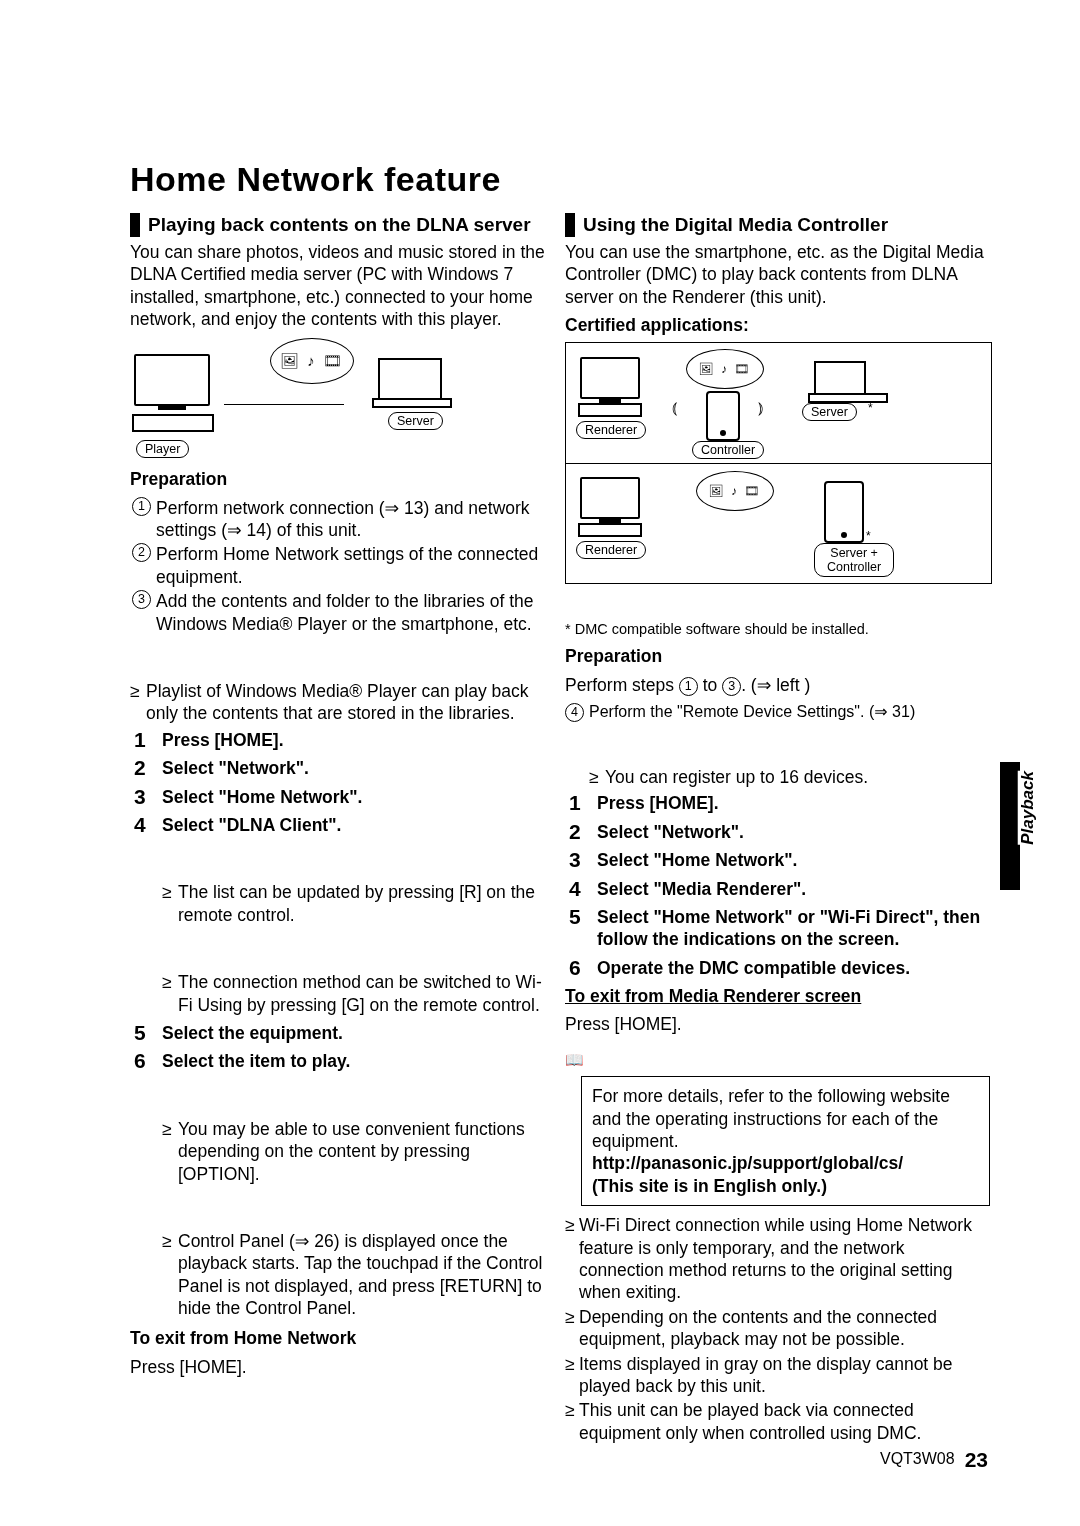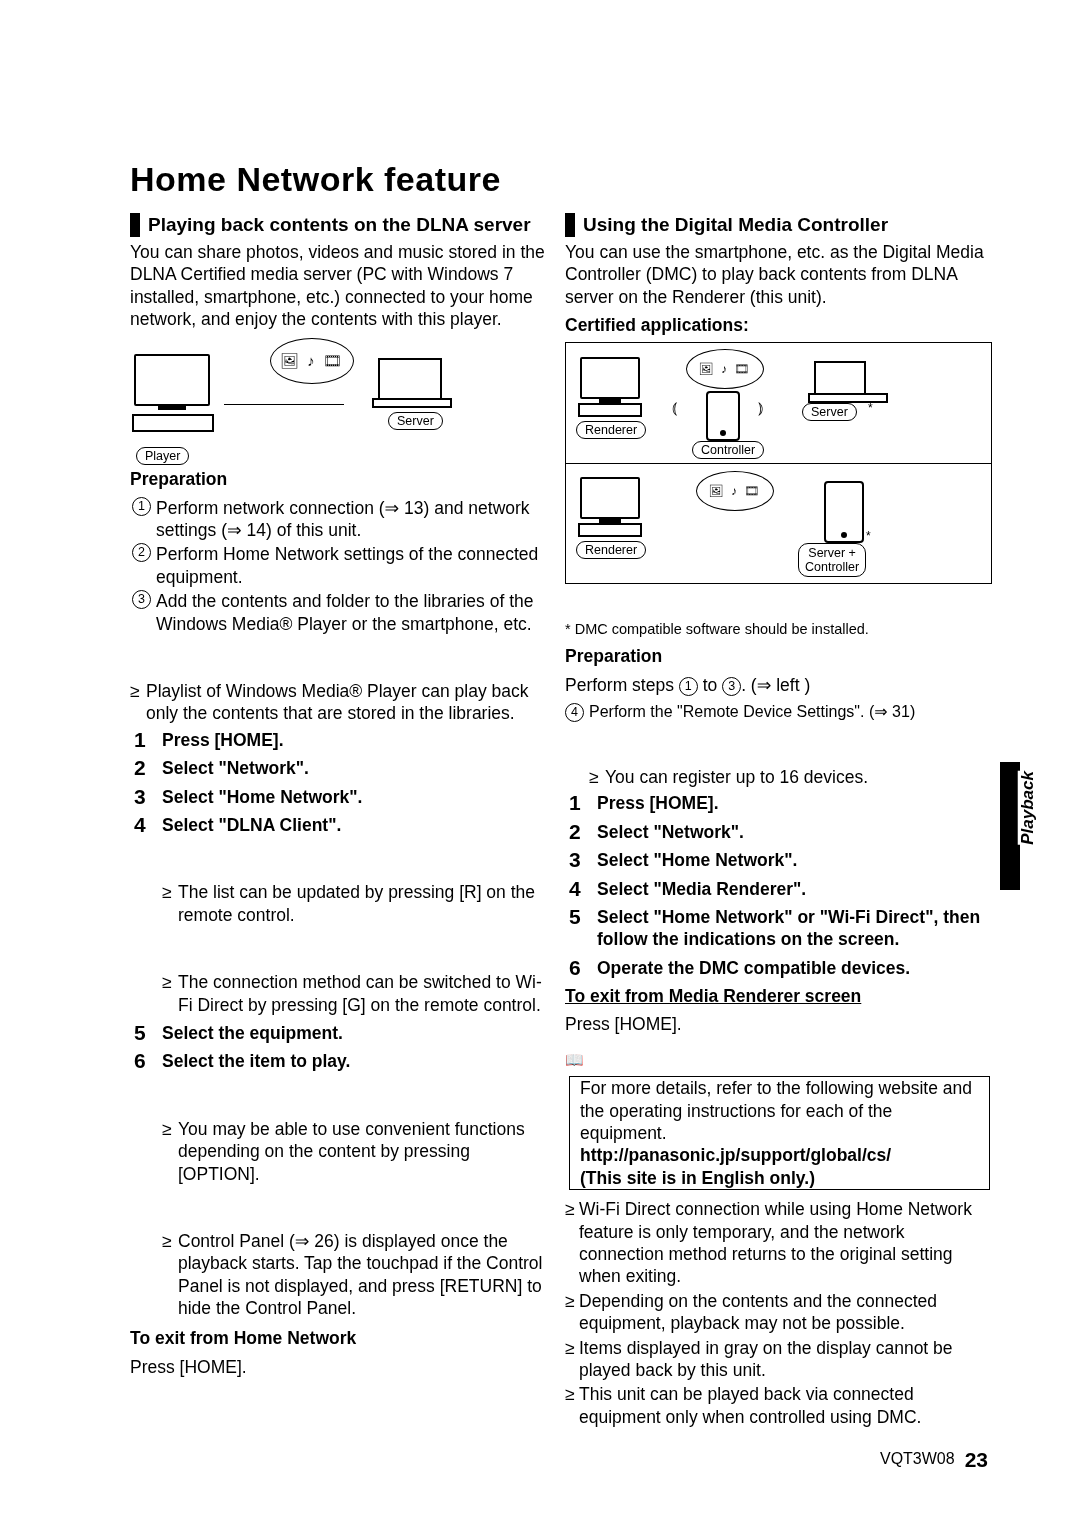--- a/index.html
+++ b/index.html
@@ -119,22 +119,22 @@
   ol.prep > li::before { content: counter(item); position:absolute; left:0; top:0; border:1.3px solid #000; border-radius:50%; width:17px; height:17px; font-size:12.5px; text-align:center; line-height:17px;}
   ol.steps { padding-left: 4px; margin:4px 0 0 0; list-style:none; counter-reset: step; }
   ol.steps > li { counter-increment: step; position:relative; padding-left:28px; margin-bottom:6px; font-weight:700;}
   ol.steps > li::before { content: counter(step); position:absolute; left:0; top:-2px; font-size:21px; font-weight:700;}
   ol.steps > li .step-body { font-weight:400; margin-top:2px;}
   ul.bullets { list-style: none; padding-left: 0; margin:2px 0 4px 0;}
   ul.bullets > li { position:relative; padding-left:16px; margin-bottom:2px;margin-top:45px;}
   ul.bullets > li::before { content:"≥"; position:absolute; left:0; top:0;}
   .notebox {
     border:1.3px solid #000;
-    padding:0 10px;
-    margin:6px 0 8px 4px;
+    padding:8px 10px;
+    margin:6px 0 8px 16px;
     font-size:17.5px;
     line-height:1.28;
   }
   .notes-small { font-size:14.5px; line-height:1.3; }
   .notes-small ul { list-style:none; padding-left:0; margin:0;}
   .notes-small li { position:relative; padding-left:14px; margin-bottom:2px;}
   .notes-small li::before { content:"≥"; position:absolute; left:0;}
   .side-tab {
     position:absolute;
     right:60px;
@@ -181,21 +181,21 @@
     <div class="col">
       <div class="section-head">
         <div class="side-bar"></div>
         <div class="section-title">Playing back contents on the DLNA server</div>
       </div>
       <p>You can share photos, videos and music stored in the DLNA Certified media server (PC with Windows 7 installed, smartphone, etc.) connected to your home network, and enjoy the contents with this player.</p>
 
       <div class="diagram">
         <div class="tv" style="left:4px; top:18px;"></div>
         <div class="player-box" style="left:2px; top:78px;"></div>
-        <div class="label-box" style="left:6px; top:111px;">Player</div>
+        <div class="label-box" style="left:6px; top:104px;">Player</div>
         <div class="media-icons" style="left:140px; top:2px;">🖼 ♪ 🎞</div>
         <div style="position:absolute;left:94px;top:68px;width:120px;border-top:1.5px solid #000;"></div>
         <div class="laptop" style="left:248px; top:22px;"></div>
         <div class="label-box" style="left:258px; top:76px;">Server</div>
       </div>
 
       <p class="bold">Preparation</p>
       <ol class="prep">
         <li>Perform network connection (⇒ 13) and network settings (⇒ 14) of this unit.</li>
         <li>Perform Home Network settings of the connected equipment.</li>
@@ -206,21 +206,21 @@
       </ul>
 
       <ol class="steps">
         <li><span>Press [HOME].</span></li>
         <li><span>Select "Network".</span></li>
         <li><span>Select "Home Network".</span></li>
         <li><span>Select "DLNA Client".</span>
           <div class="step-body">
             <ul class="bullets">
               <li>The list can be updated by pressing [R] on the remote control.</li>
-              <li>The connection method can be switched to Wi-Fi Direct by pressing [G] on the remote control.</li>
+              <li>The connection method can be switched to Wi-Fi Using by pressing [G] on the remote control.</li>
             </ul>
           </div>
         </li>
         <li><span>Select the equipment.</span></li>
         <li><span>Select the item to play.</span>
           <div class="step-body">
             <ul class="bullets">
               <li>You may be able to use convenient functions depending on the content by pressing [OPTION].</li>
               <li>Control Panel (⇒ 26) is displayed once the playback starts. Tap the touchpad if the Control Panel is not displayed, and press [RETURN] to hide the Control Panel.</li>
             </ul>
@@ -254,21 +254,21 @@
         <div style="position:absolute;left:302px;top:58px;font-size:12px;">*</div>
 
         <div style="position:absolute; left:0; top:120px; right:0; border-top:1.3px solid #000;"></div>
 
         <div class="tv" style="left:14px; top:134px; width:56px; height:38px;"></div>
         <div class="player-box" style="left:12px; top:180px; width:60px; height:10px;"></div>
         <div class="label-box" style="left:10px; top:198px;">Renderer</div>
         <div class="media-icons" style="left:130px; top:128px; width:64px; height:30px; font-size:12px;">🖼 ♪ 🎞</div>
         <div class="phone" style="left:258px; top:138px; width:36px; height:58px;"></div>
         <div style="position:absolute;left:300px;top:186px;font-size:12px;">*</div>
-        <div class="label-box" style="left:232px; top:200px; line-height:14px; padding:2px 6px;">Server +<br>Controller</div>
+        <div class="label-box" style="left:248px; top:200px; line-height:14px; padding:2px 12px;">Server +<br>Controller</div>
       </div>
       <p class="small">* DMC compatible software should be installed.</p>
 
       <p class="bold">Preparation</p>
       <p>
         <span>Perform steps </span><span class="circnum">1</span><span> to </span><span class="circnum">3</span><span>. (⇒ left )</span>
       </p>
       <div style="position:relative; padding-left:24px; margin-bottom:2px;">
         <span class="circnum" style="position:absolute;left:0;top:1px;">4</span>
         <span>Perform the "Remote Device Settings". (⇒ 31)</span>

